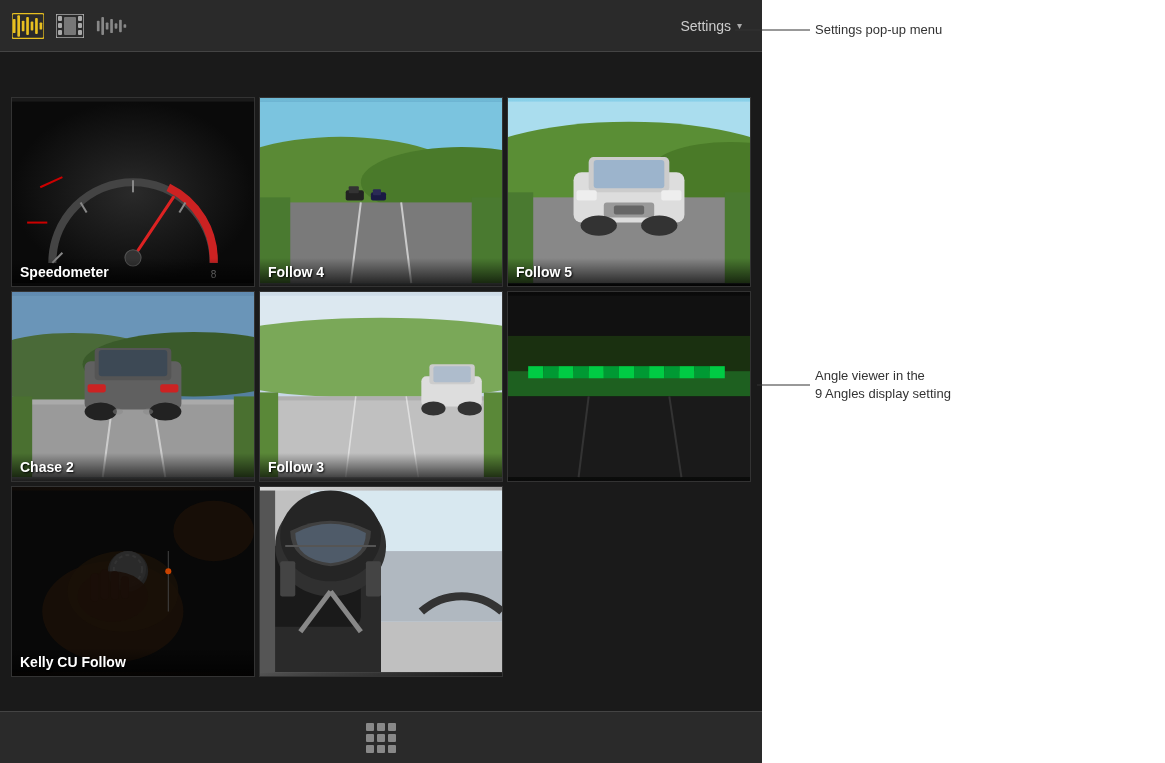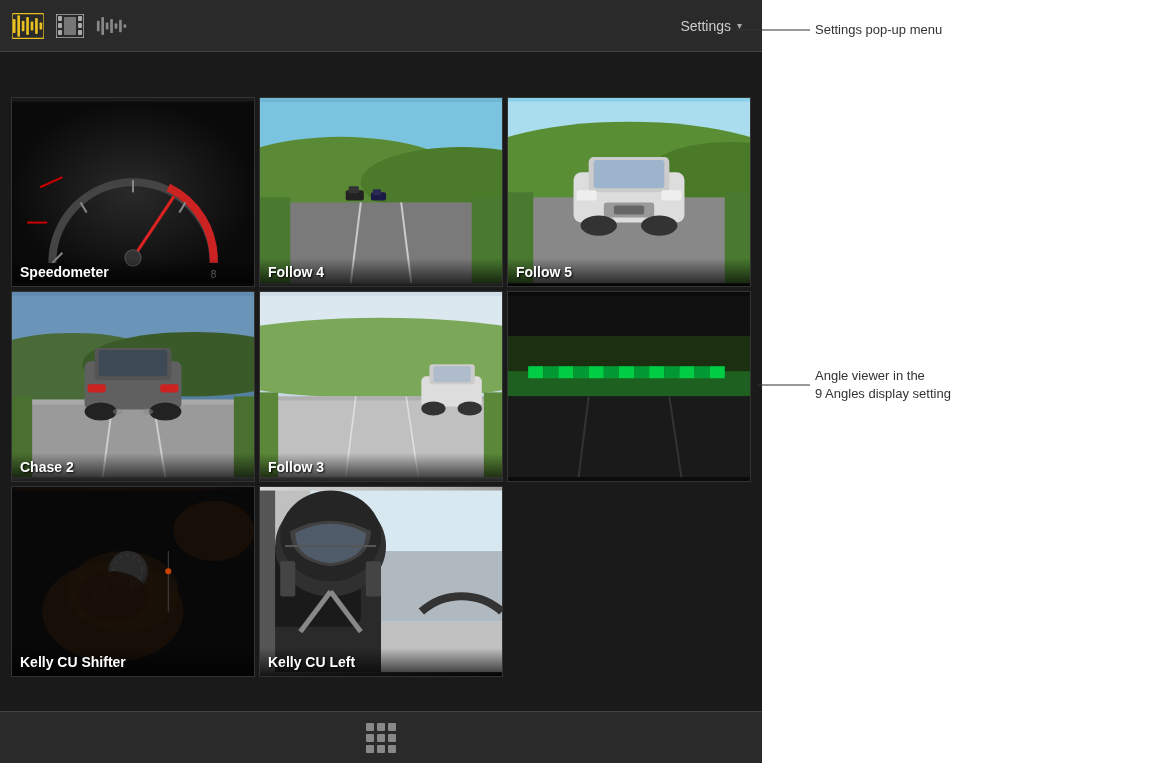--- a/index.html
+++ b/index.html
@@ -489,21 +489,21 @@
             <rect x="88" y="78" width="8" height="30" fill="#1a0e08" rx="4"></rect>
             <rect x="98" y="80" width="8" height="28" fill="#1a0e08" rx="4"></rect>
             <rect x="108" y="85" width="8" height="22" fill="#1a0e08" rx="4"></rect>
 
             <ellipse cx="200" cy="40" rx="40" ry="30" fill="#301a08" opacity="0.4"></ellipse>
 
             <line x1="155" y1="60" x2="155" y2="120" stroke="#444" stroke-width="1"></line>
             <circle cx="155" cy="80" r="3" fill="#cc4400"></circle>
           </svg>
         </div>
-        <div class="video-label">Kelly CU Shifter</div>
+        <div class="video-label">Kelly CU Follow</div>
       </div>
 
       <div class="video-cell">
         <div class="kelly-left-detail video-thumbnail">
           <svg viewBox="0 0 240 180" style="position:absolute;inset:0;width:100%;height:100%;">
 
             <rect width="240" height="180" fill="#c0c0c0"></rect>
 
             <rect x="50" y="0" width="190" height="130" fill="#d8e8f0"></rect>
 
@@ -524,21 +524,20 @@
             <rect x="105" y="70" width="15" height="35" fill="#444" rx="2"></rect>
 
             <line x1="70" y1="100" x2="40" y2="140" stroke="#888" stroke-width="5"></line>
             <line x1="70" y1="100" x2="100" y2="140" stroke="#888" stroke-width="5"></line>
 
             <path d="M160 120 A60 60 0 0 1 240 120" fill="none" stroke="#333" stroke-width="8"></path>
 
             <rect x="0" y="0" width="15" height="180" fill="#555"></rect>
           </svg>
         </div>
-        <div class="video-label">Kelly CU Left</div>
       </div>
 
     </div>
   </div>
 
   <div class="bottom-bar">
     <div class="grid-icon">
       <div class="grid-dot"></div>
       <div class="grid-dot"></div>
       <div class="grid-dot"></div>

